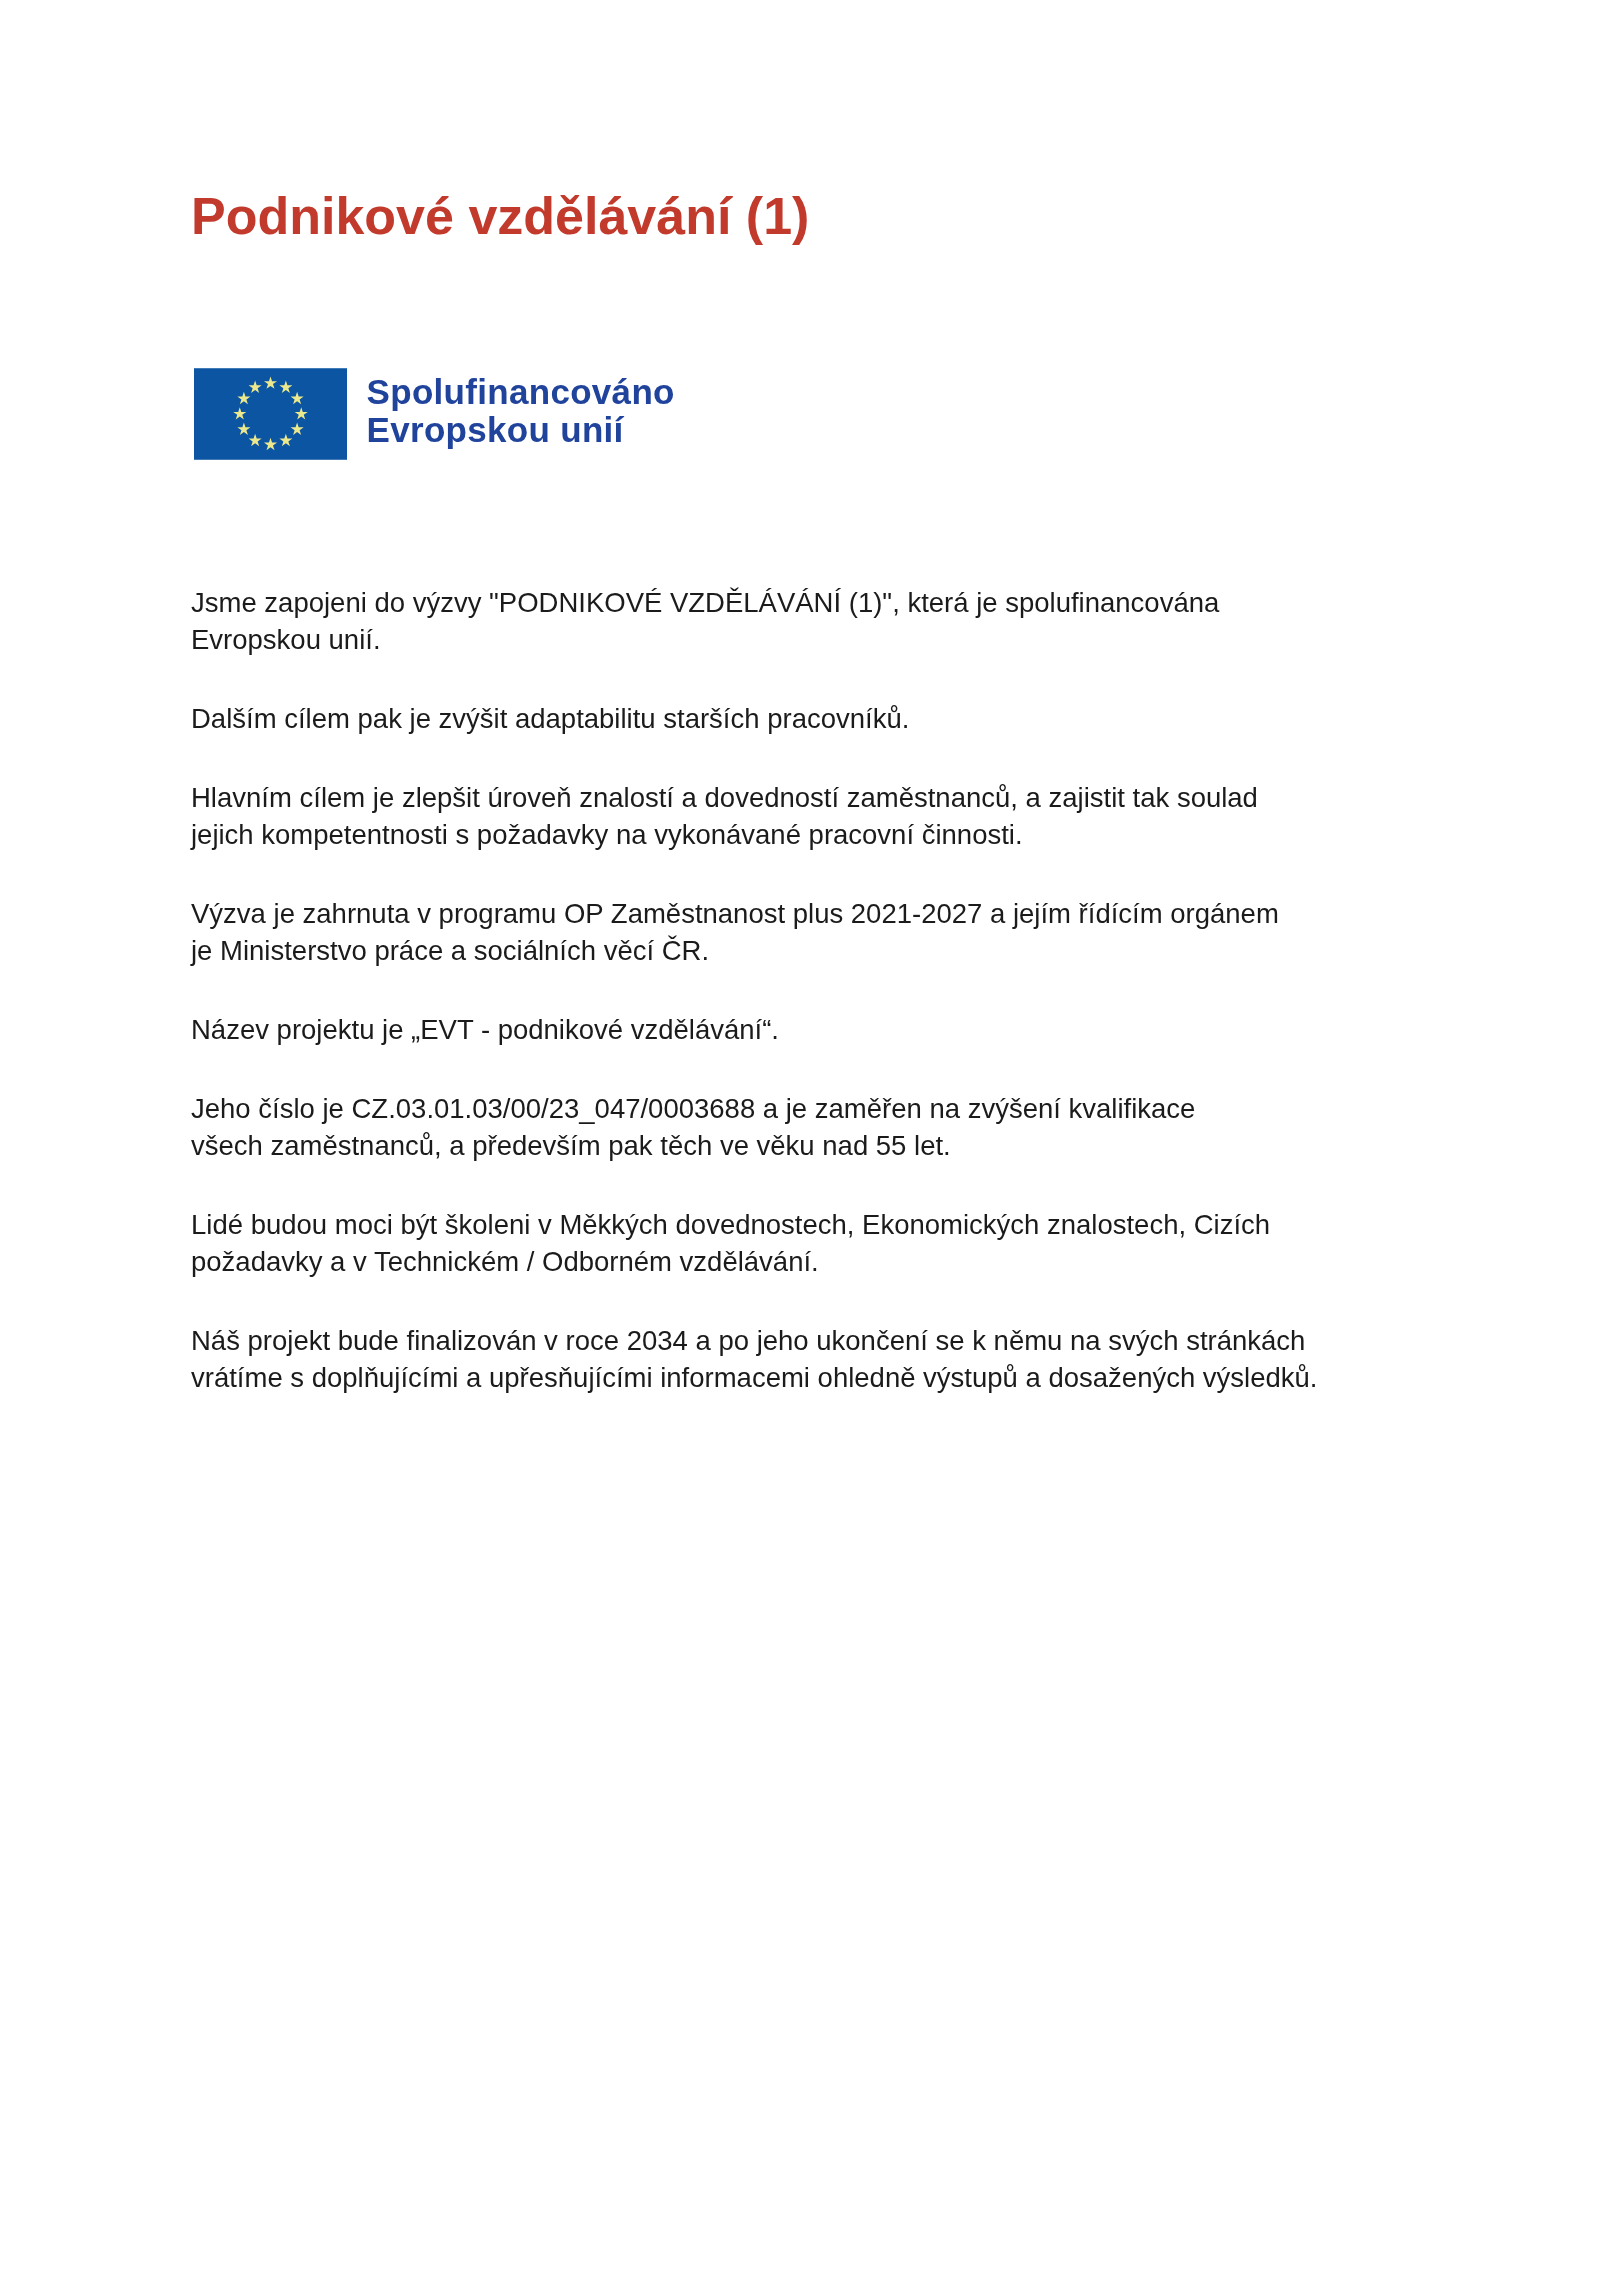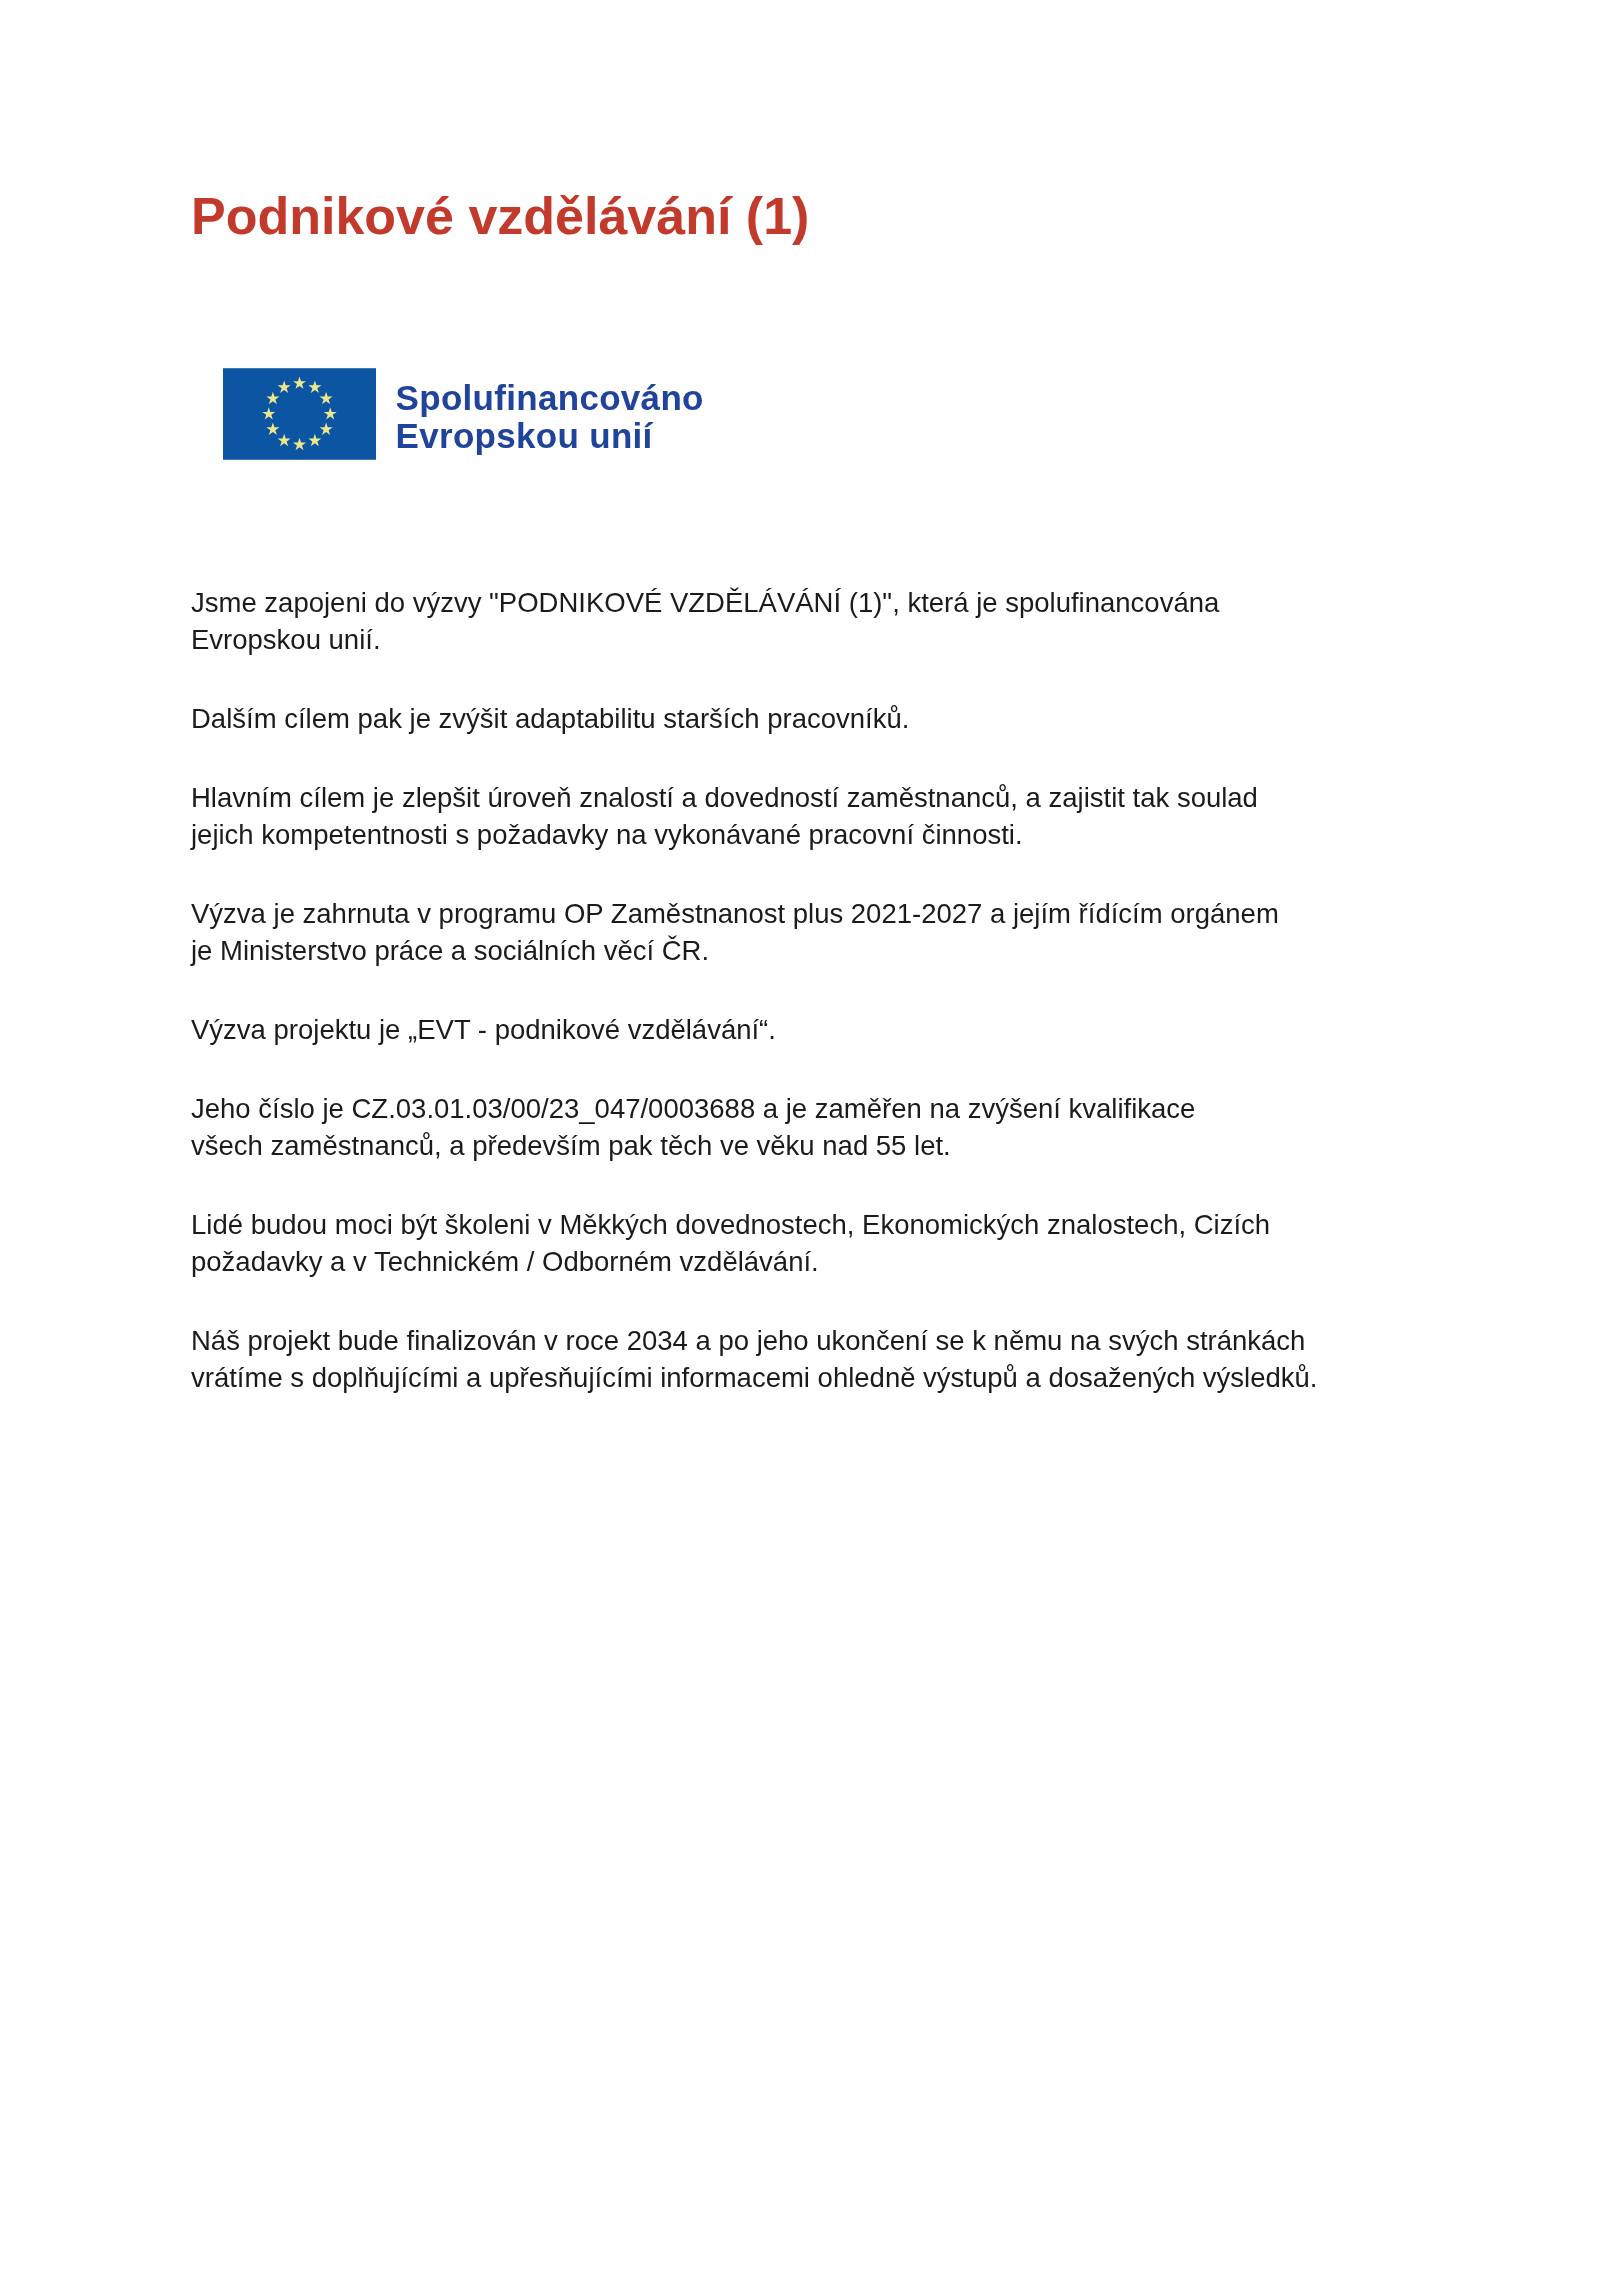--- a/index.html
+++ b/index.html
@@ -30,23 +30,22 @@
     line-height: 1.1;
     font-weight: bold;
     letter-spacing: 0px;
     color: var(--title-red, #c23a2c);
   }
   .eu-logo {
     position: absolute;
     left: 194px;
     top: 368px;
     display: flex;
-    align-items: center;
+    align-items: flex-start;
     gap: 19.6px;
-    margin-left: 29px;
   }
   .eu-flag {
     display: block;
     width: 153px;
     height: 92px;
     flex: 0 0 auto;
   }
   .eu-flag rect {
     fill: var(--eu-flag-blue, #0b55a2);
   }
@@ -110,21 +109,21 @@
   </div>
 
   <div class="body-text">
     <p>Jsme zapojeni do výzvy "PODNIKOVÉ VZDĚLÁVÁNÍ (1)", která je spolufinancována
 Evropskou unií.</p>
     <p>Dalším cílem pak je zvýšit adaptabilitu starších pracovníků.</p>
     <p>Hlavním cílem je zlepšit úroveň znalostí a dovedností zaměstnanců, a zajistit tak soulad
 jejich kompetentnosti s požadavky na vykonávané pracovní činnosti.</p>
     <p>Výzva je zahrnuta v programu OP Zaměstnanost plus 2021-2027 a jejím řídícím orgánem
 je Ministerstvo práce a sociálních věcí ČR.</p>
-    <p>Výzva projektu je „EVT - podnikové vzdělávání“.</p>
+    <p>Název projektu je „EVT - podnikové vzdělávání“.</p>
     <p>Jeho číslo je CZ.03.01.03/00/23_047/0003688 a je zaměřen na zvýšení kvalifikace
 všech zaměstnanců, a především pak těch ve věku nad 55 let.</p>
     <p>Lidé budou moci být školeni v Měkkých dovednostech, Ekonomických znalostech, Cizích
 požadavky a v Technickém / Odborném vzdělávání.</p>
     <p>Náš projekt bude finalizován v roce 2034 a po jeho ukončení se k němu na svých stránkách
 vrátíme s doplňujícími a upřesňujícími informacemi ohledně výstupů a dosažených výsledků.</p>
   </div>
 
 </div>
 

